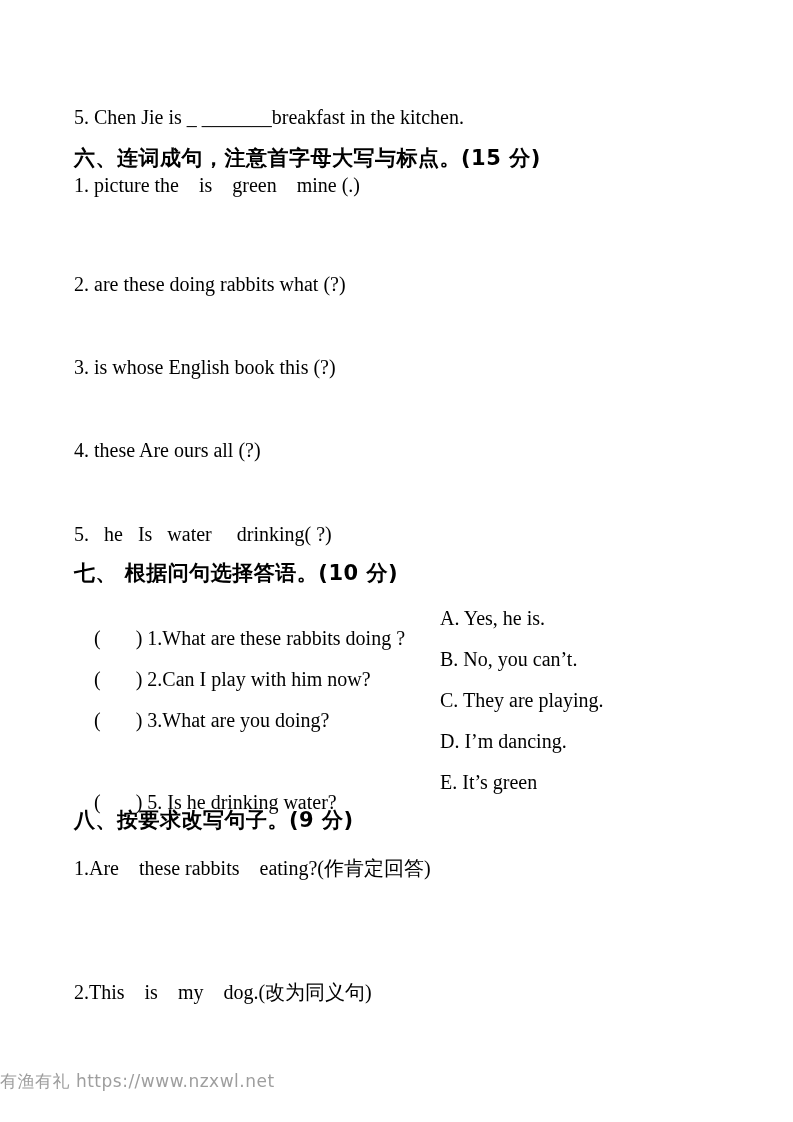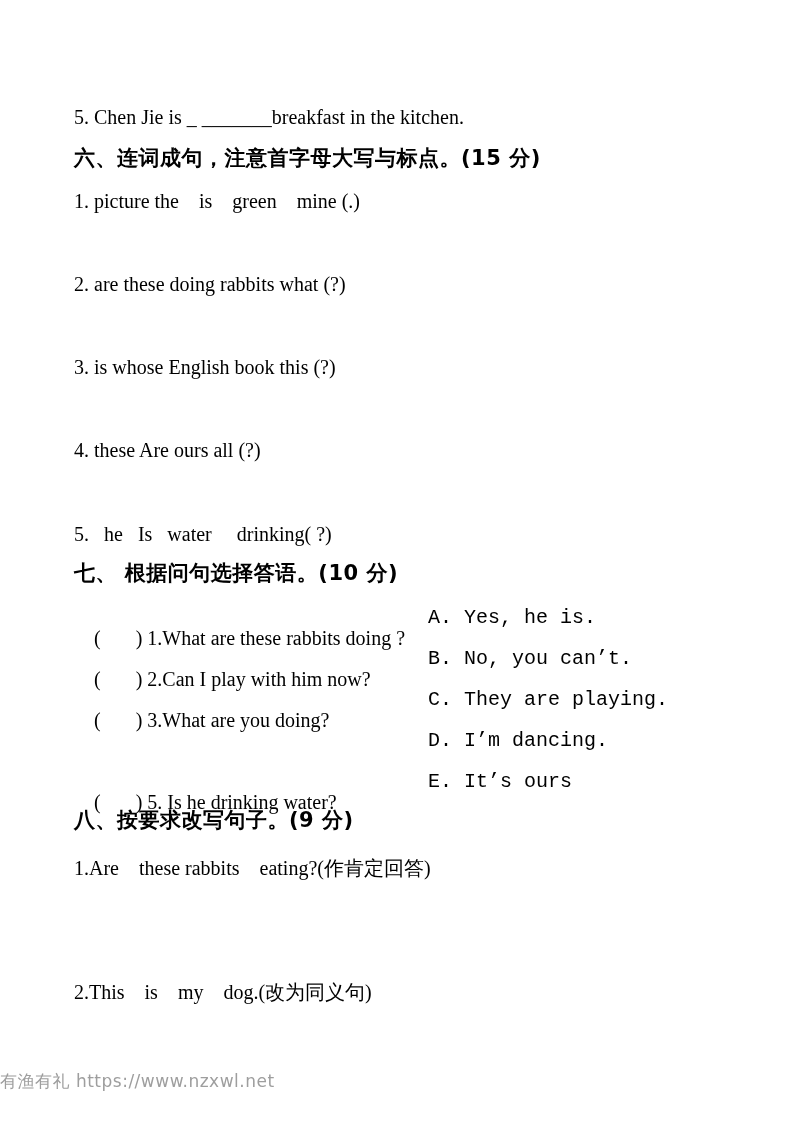--- a/index.html
+++ b/index.html
@@ -25,24 +25,23 @@
   .heading {
     font-family: "DejaVu Sans", "Liberation Sans", sans-serif;
     font-weight: bold;
     font-size: 21px;
     letter-spacing: 0.5px;
     text-align: center;
   }
   .match-row { width: 660px; }
   .match-row .answer {
     position: absolute;
-    left: 354px;
+    left: 366px;
     top: 0;
     white-space: pre;
-    font-family: Liberation Mono, monospace;
   }
   .footer {
     position: absolute;
     left: 0;
     top: 1070px;
     width: 100%;
     font-family: "DejaVu Sans", "Liberation Sans", sans-serif;
     font-size: 17px;
     color: #9e9e9e;
     letter-spacing: 0.5px;
@@ -50,21 +49,21 @@
 </style>
 </head>
 <body>
 
 <div class="page">
 
   <div class="line en" style="top:107px">5. Chen Jie is _ _______breakfast in the kitchen.</div>
 
   <div class="line heading" style="top:148px">六、连词成句，注意首字母大写与标点。(15 分)</div>
 
-  <div class="line en" style="top:191px">1. picture the    is    green    mine (.)</div>
+  <div class="line en" style="top:175px">1. picture the    is    green    mine (.)</div>
 
   <div class="line en" style="top:274px">2. are these doing rabbits what (?)</div>
 
   <div class="line en" style="top:357px">3. is whose English book this (?)</div>
 
   <div class="line en" style="top:440px">4. these Are ours all (?)</div>
 
   <div class="line en" style="top:524px">5.   he   Is   water     drinking( ?)</div>
 
   <div class="line heading" style="top:563px">七、 根据问句选择答语。(10 分)</div>
@@ -83,21 +82,21 @@
     <span class="question">(       ) 3.What are you doing?</span>
     <span class="answer">C. They are playing.</span>
   </div>
 
   <div class="line en match-row" style="top:731px">
     <span class="answer">D. I’m dancing.</span>
   </div>
 
   <div class="line en match-row" style="top:772px">
     <span class="question">(       ) 5. Is he drinking water?</span>
-    <span class="answer">E. It’s ours</span>
+    <span class="answer">E. It’s green</span>
   </div>
 
   <div class="line heading" style="top:810px">八、按要求改写句子。(9 分)</div>
 
   <div class="line en" style="top:858px">1.Are    these rabbits    eating?(作肯定回答)</div>
 
   <div class="line en" style="top:982px">2.This    is    my    dog.(改为同义句)</div>
 
   <div class="footer">有渔有礼 https://www.nzxwl.net</div>
 

